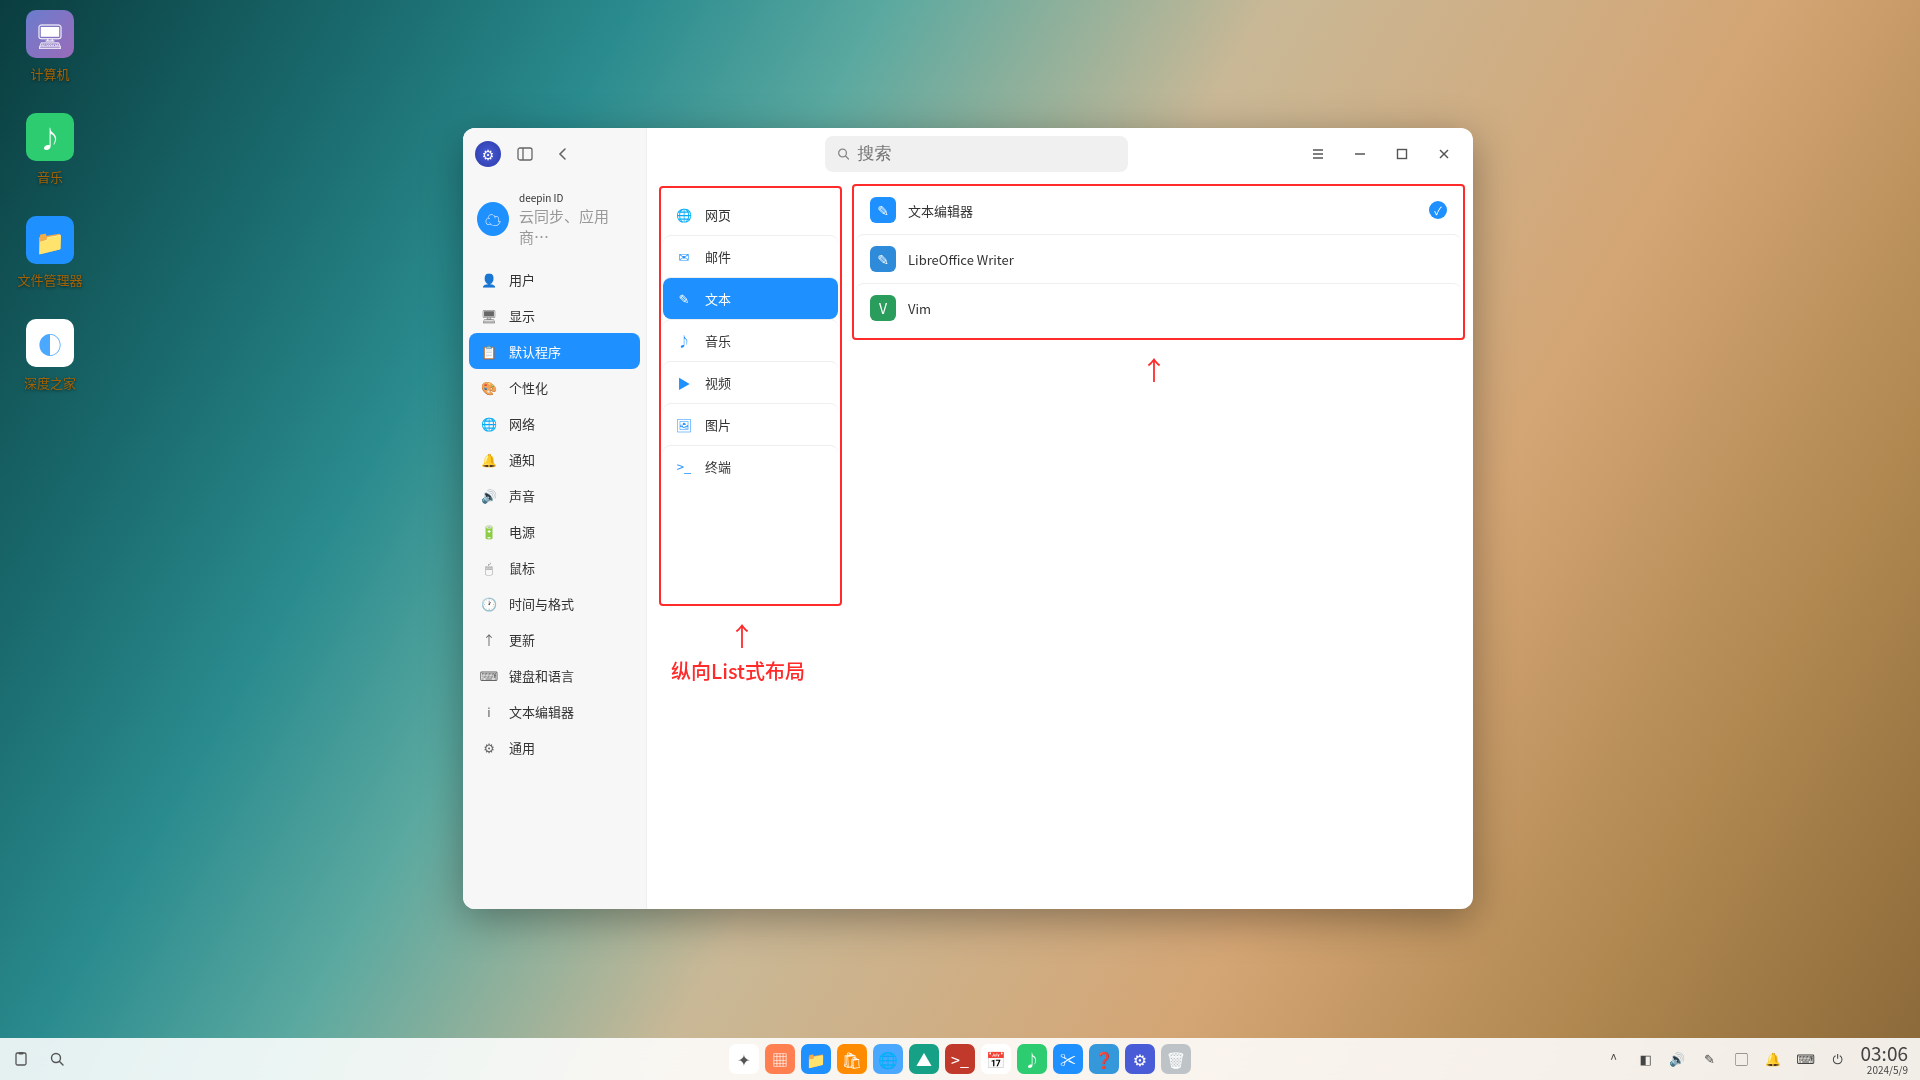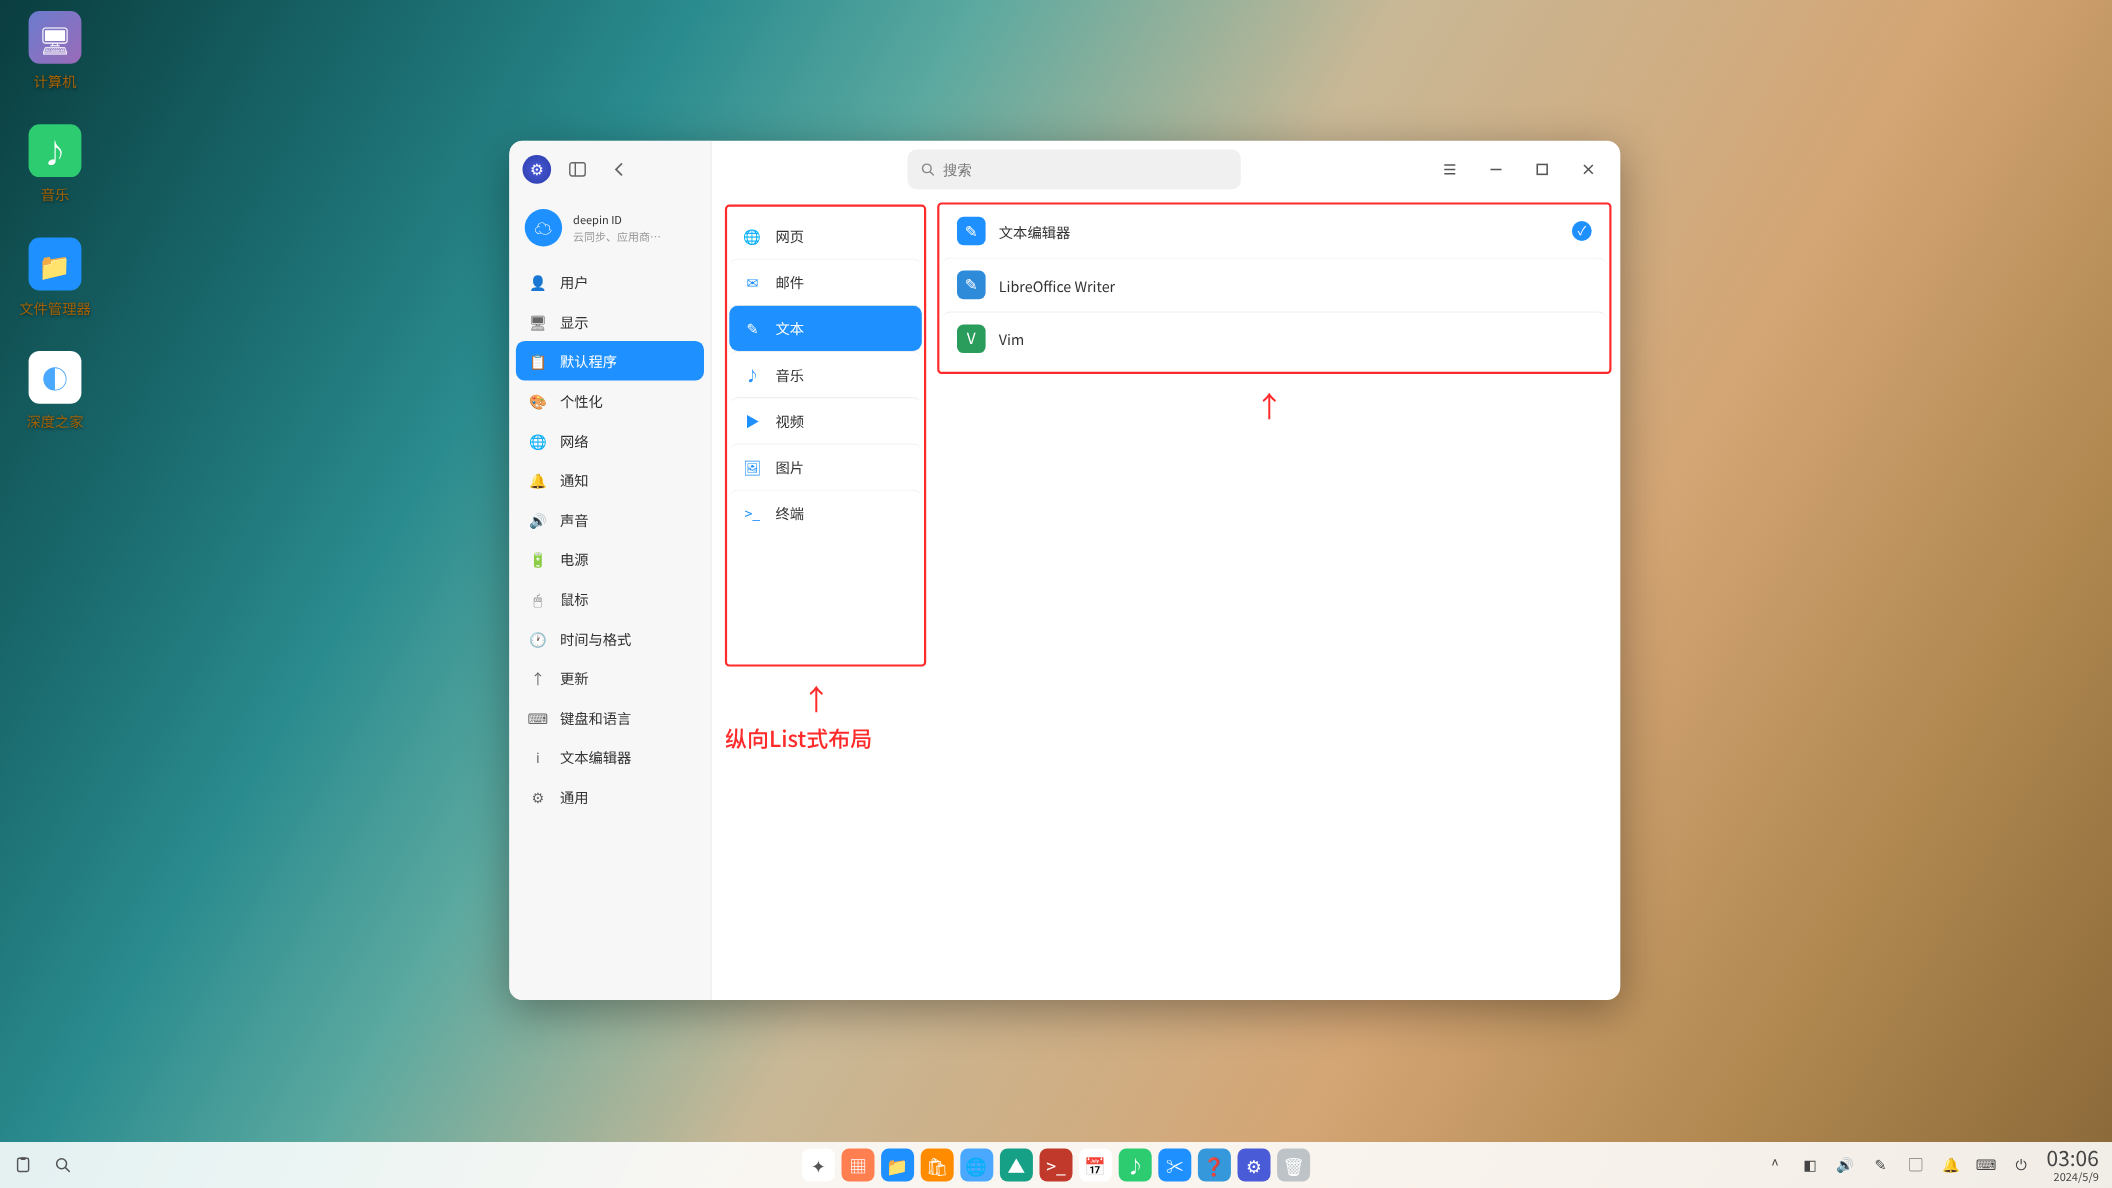--- a/index.html
+++ b/index.html
@@ -17,30 +17,30 @@
   .win { position: absolute; left: 463px; top: 128px; width: 1010px; height: 781px; background: #fff; border-radius: 12px; box-shadow: 0 10px 40px rgba(0,0,0,0.35); display: flex; overflow: hidden; }
   .sidebar { width: 184px; background: #f7f7f7; border-right: 1px solid #eee; display: flex; flex-direction: column; }
   .sb-head { height: 52px; display: flex; align-items: center; padding: 0 12px; gap: 10px; }
   .sb-logo { width: 26px; height: 26px; border-radius: 50%; background: radial-gradient(circle,#4a5bd8,#2a3ba8); display:flex;align-items:center;justify-content:center;color:#fff;font-size:14px; }
   .sb-toggle, .sb-back { width: 28px; height: 28px; border-radius: 6px; display:flex;align-items:center;justify-content:center; color:#555; cursor:pointer; }
   .sb-body { flex:1; overflow-y:auto; padding: 0 6px 10px 6px; }
   .acct { display:flex; gap:10px; padding: 10px 8px 14px 8px; align-items:center; }
   .acct-ic { width:34px; height:34px; border-radius:50%; background:#1e90ff; display:flex;align-items:center;justify-content:center;color:#fff; }
   .acct-txt { display:flex; flex-direction:column; }
   .acct-title { font-size:10px; color:#333; }
-  .acct-sub { font-size:10px; color:#999; }
+  .acct-sub { font-size:15px; color:#999; }
   .nav-item { display:flex; align-items:center; gap:10px; padding: 8px 10px; border-radius:8px; cursor:pointer; font-size:13px; color:#333; }
   .nav-item.active { background:#1e90ff; color:#fff; }
   .nav-ic { width:20px; height:20px; border-radius:4px; display:flex;align-items:center;justify-content:center; font-size:13px; }
   
   .main { flex:1; display:flex; flex-direction:column; }
   .titlebar { height:52px; display:flex; align-items:center; padding:0 12px; gap:8px; }
   .tb-spacer { flex:1; }
   .search { width:303px; height:36px; background:#f0f0f0; border-radius:8px; display:flex; align-items:center; padding:0 12px; gap:8px; color:#888; margin: 0 auto; }
-  .search input { border:none; background:transparent; outline:none; font-size:13px; width:100%; color:#c2410c; }
+  .search input { border:none; background:transparent; outline:none; font-size:17px; width:100%; color:#c2410c; }
   .tb-btn { width:34px; height:34px; display:flex; align-items:center; justify-content:center; border-radius:6px; cursor:pointer; color:#555; }
   .content { flex:1; display:flex; padding: 6px 12px 12px 12px; gap:14px; }
   
   .col2 { width:183px; position:relative; padding-top: 8px; }
   .anno-box1 { position:absolute; top:0; left:0; right:0; height: 420px; border:2px solid #ff2a2a; border-radius:4px; pointer-events:none; }
   .cat { display:flex; align-items:center; gap:12px; padding: 11px 12px; border-radius:8px; cursor:pointer; font-size:13px; color:#333; margin: 0 4px; }
   .cat + .cat { border-top: 1px solid #eee; }
   .cat.active { background:#1e90ff; color:#fff; }
   .cat-ic { width:18px; height:18px; display:flex;align-items:center;justify-content:center; }
   
@@ -235,21 +235,21 @@
             <div class="cat">
               <span class="cat-ic" style="color:#1e90ff">🖼</span>
               <span>图片</span>
             </div>
             <div class="cat">
               <span class="cat-ic" style="color:#1e90ff">&gt;_</span>
               <span>终端</span>
             </div>
           </div>
         <div class="arrow-down" style="left:70px; top:430px;">↑</div>
-        <div class="anno-text" style="left:0; top:470px; white-space:nowrap;">纵向List式布局</div>
+        <div class="anno-text" style="left:12px; top:470px; white-space:nowrap;">纵向List式布局</div>
       </div>
       <div class="col3">
         <div class="anno-box2"></div>
         <div id="app-list">
             <div class="app">
               <span class="app-ic" style="background:#1e90ff">✎</span>
               <span>文本编辑器</span>
               <span class="check">✓</span>
             </div>
             <div class="app">

